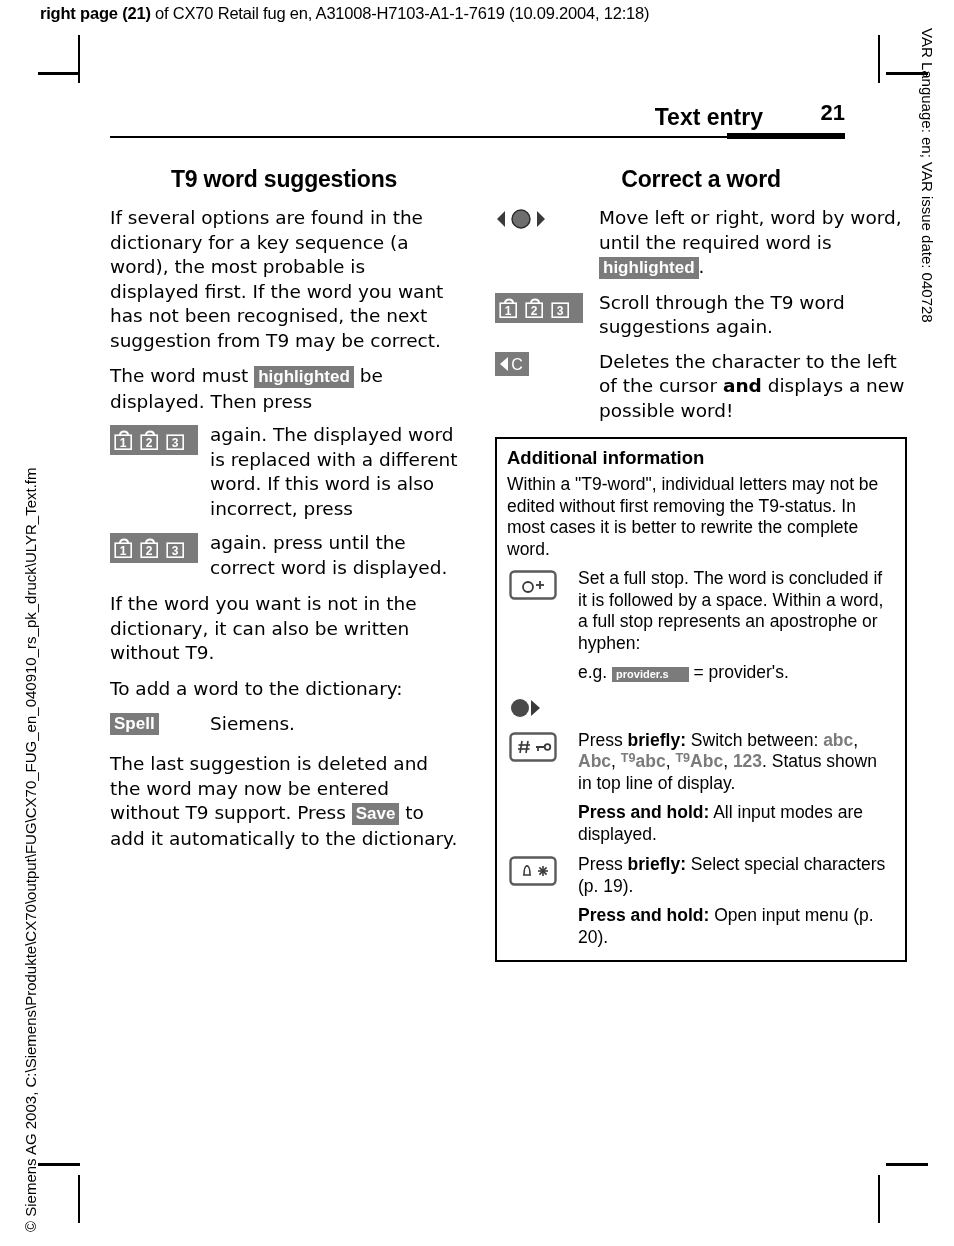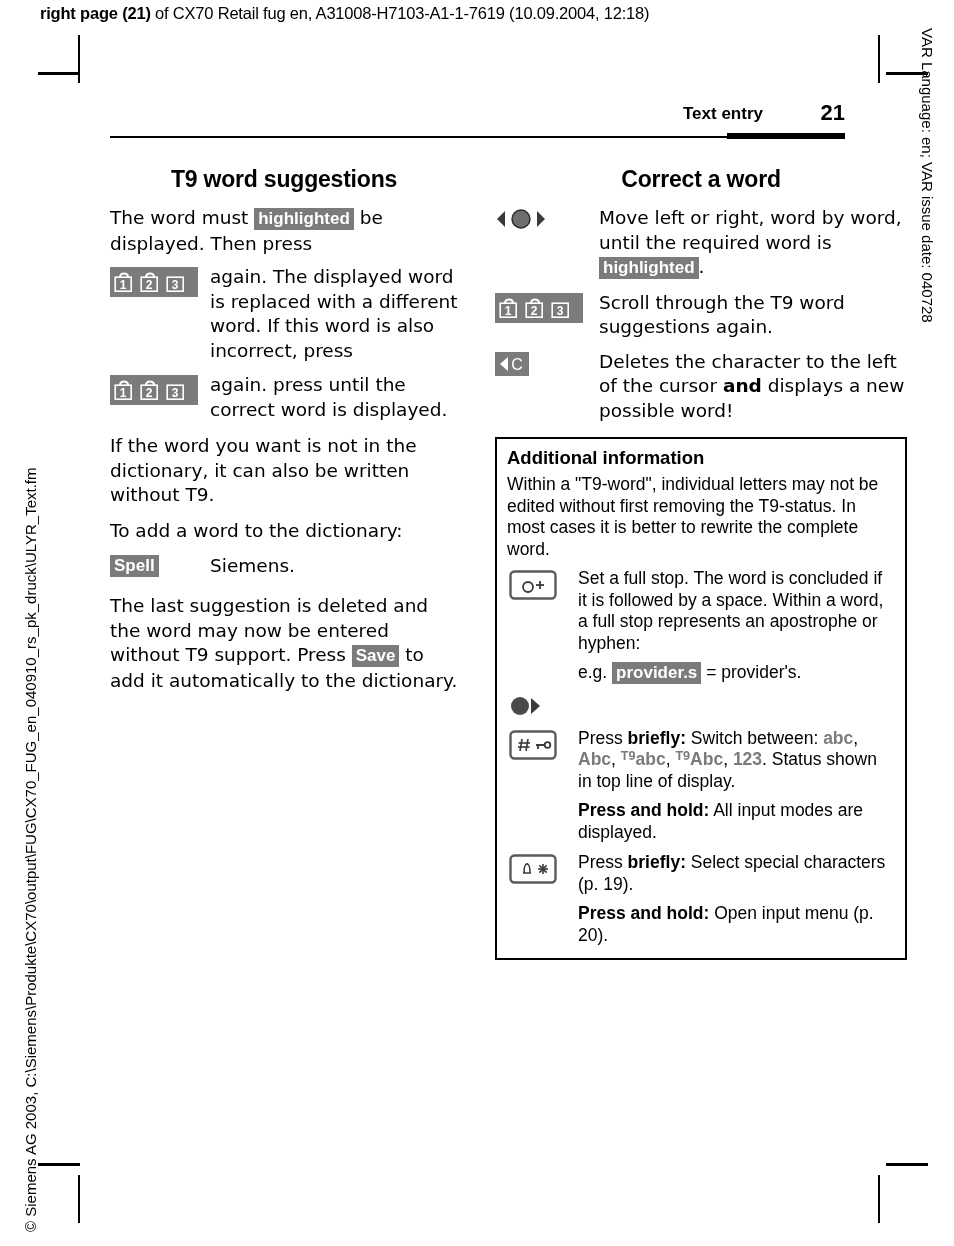--- a/index.html
+++ b/index.html
@@ -67,21 +67,21 @@
   .runhead {
     position: relative;
     height: 44px;
   }
   .runhead .title {
     position: absolute;
     right: 82px;
     top: 4px;
     font-family: "Liberation Sans", sans-serif;
     font-weight: bold;
-    font-size: 17px;
+    font-size: 23px;
   }
   .runhead .pageno {
     position: absolute;
     right: 0px;
     top: 0px;
     font-family: "Liberation Sans", sans-serif;
     font-weight: bold;
     font-size: 22px;
   }
   .runhead .rule-thin {
@@ -215,22 +215,22 @@
   }
   .infobox .irow .itext {
     margin-left: 71px;
     font-size: 17.5px;
     line-height: 21.5px;
   }
   .infobox .irow .itext .sub {
     margin-top: 8px;
   }
   .infobox .hl {
-    font-size: 17px;
-    padding: 1px 4px 2px 4px;
+    font-size: 11px;
+    padding: 1px 20px 2px 4px;
   }
   .mode {
     color: #7b7b7b;
     font-weight: bold;
   }
   .mode sup {
     font-size: 72%;
     vertical-align: 0.42em;
     line-height: 0;
   }
@@ -263,20 +263,21 @@
     <div class="rule-thin"></div>
     <div class="rule-thick"></div>
   </div>
 
   <div class="cols">
 
     <div class="col col-left">
 
       <h2 class="sect">T9 word suggestions</h2>
 
+      <p class="body">If several options are found in the dictionary for a key sequence (a word), the most probable is displayed first. If the word you want has not been recognised, the next suggestion from T9 may be correct.</p>
 
       <p class="body tight"><span>The word must </span><span class="hl">highlighted</span><span> be displayed. Then press</span></p>
 
       <div class="drow">
         <div class="dicon">
           <span class="keys123">
             <svg width="80" height="24" viewBox="0 0 80 24" aria-hidden="true">
               <g fill="none" stroke="#ffffff" stroke-width="1.6">
                 <rect x="1.2" y="7.2" width="16" height="14"></rect>
                 <rect x="27.2" y="7.2" width="16" height="14"></rect>

